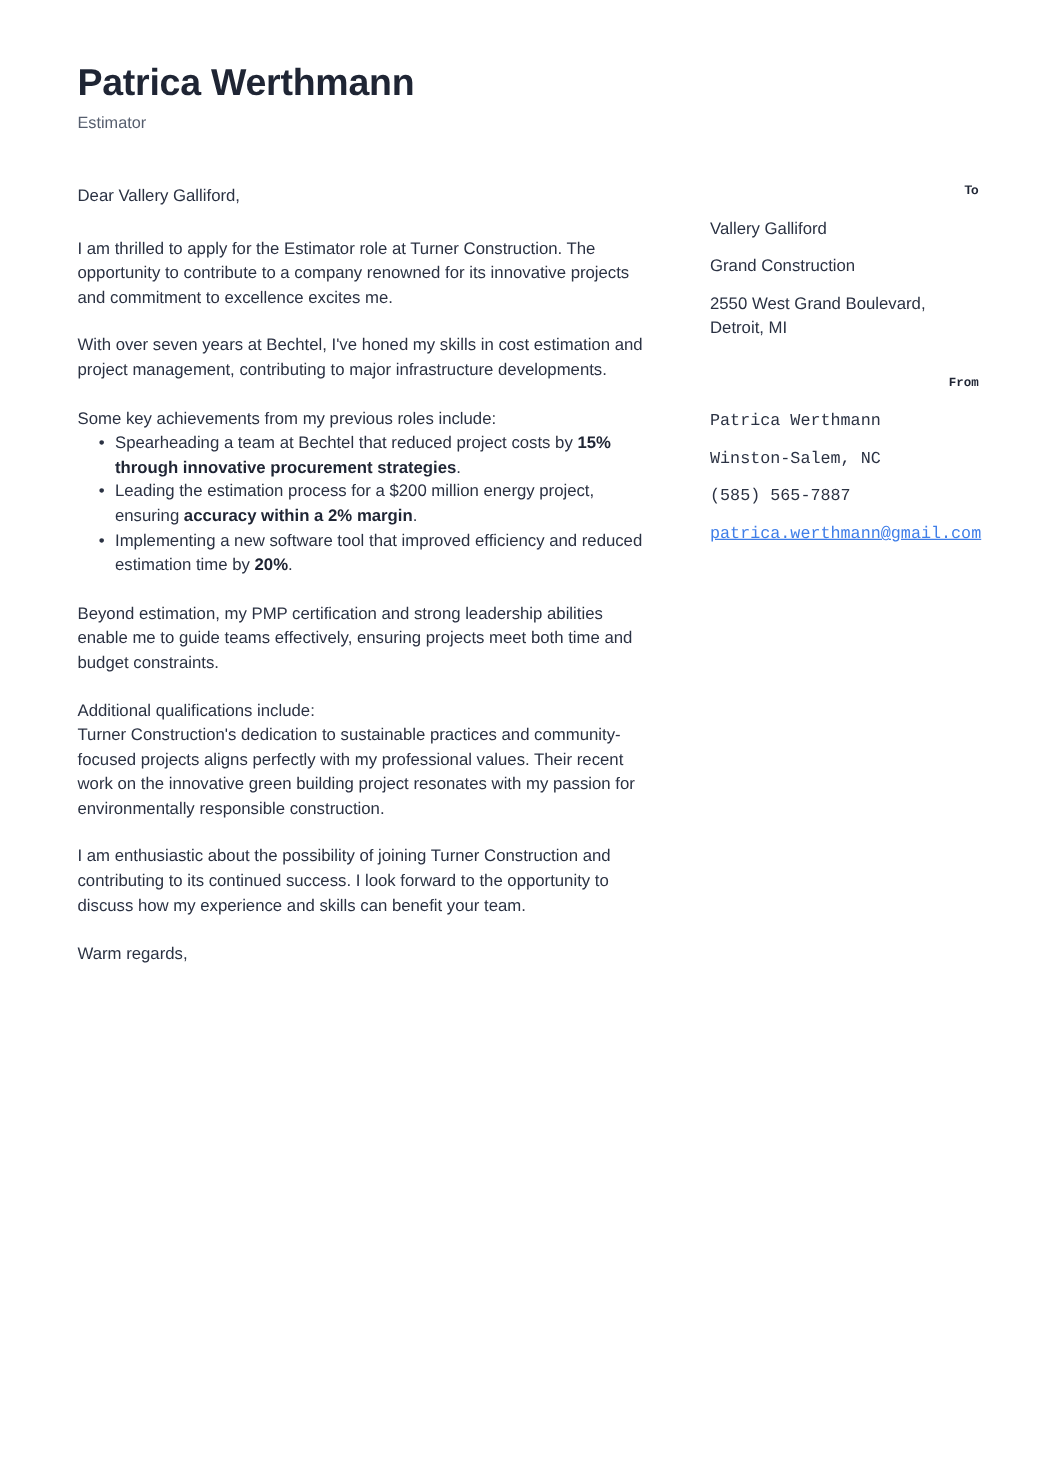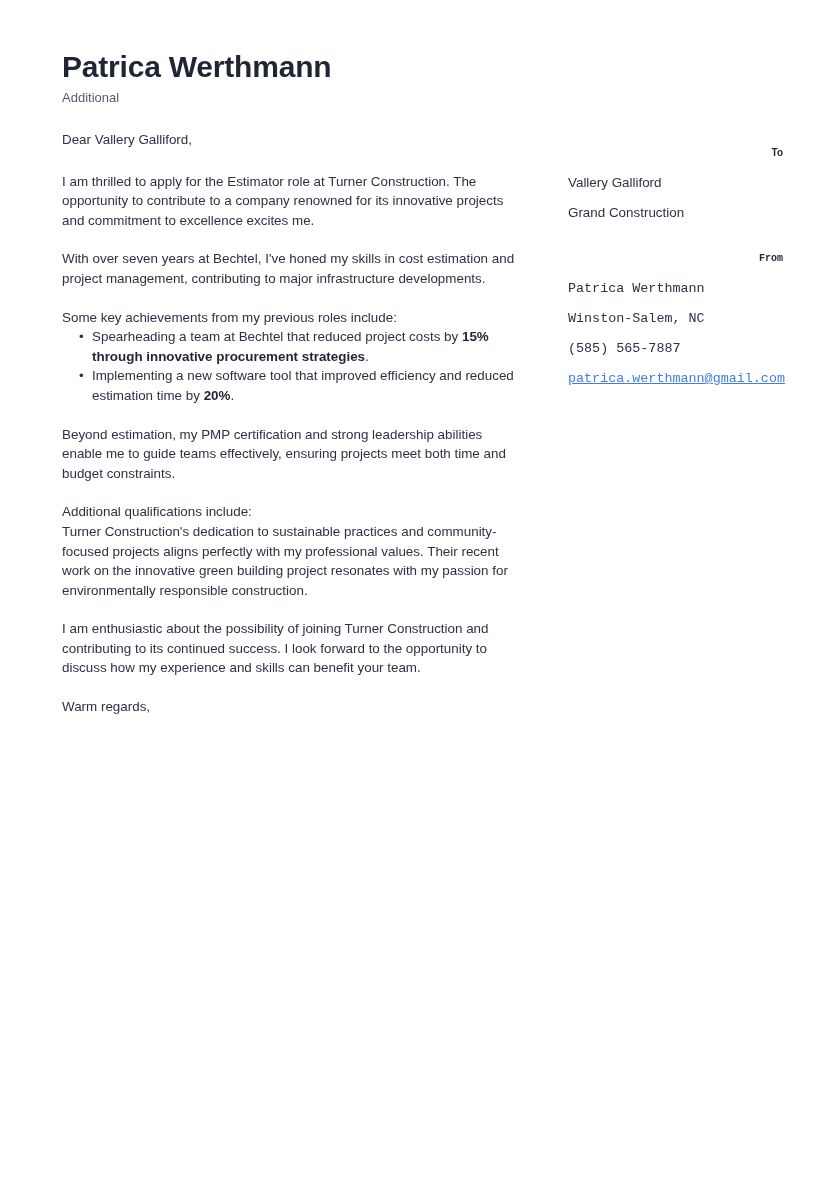--- a/index.html
+++ b/index.html
@@ -41,21 +41,21 @@
     font-size: 13px;
     color: #565e6e;
     margin-top: 6px;
     line-height: 1.3;
   }
 
   
   .letter-body {
     position: absolute;
     left: 62px;
-    top: 130px;
+    top: 147px;
     width: 458px;
   }
   .sidebar {
     position: absolute;
     left: 568px;
     top: 146px;
     width: 215px;
   }
 
   
@@ -133,54 +133,56 @@
     line-height: 19px;
   }
 </style>
 </head>
 <body>
 
 <div class="page">
 
   <div class="header">
     <h1 class="name">Patrica Werthmann</h1>
-    <div class="job-title">Additional</div>
+    <div class="job-title">Estimator</div>
   </div>
 
   <div class="letter-body">
 
     <p class="para salutation">Dear Vallery Galliford,</p>
 
     <p class="para">I am thrilled to apply for the Estimator role at Turner Construction. The opportunity to contribute to a company renowned for its innovative projects and commitment to excellence excites me.</p>
 
     <p class="para">With over seven years at Bechtel, I've honed my skills in cost estimation and project management, contributing to major infrastructure developments.</p>
 
     <p class="para tight">Some key achievements from my previous roles include:</p>
     <ul class="bullets" id="achievements-list">
         <li><span>Spearheading a team at Bechtel that reduced project costs by </span><b>15% through innovative procurement strategies</b><span>.</span></li>
+        <li><span>Leading the estimation process for a $200 million energy project, ensuring </span><b>accuracy within a 2% margin</b><span>.</span></li>
         <li><span>Implementing a new software tool that improved efficiency and reduced estimation time by </span><b>20%</b><span>.</span></li>
       </ul>
 
     <p class="para">Beyond estimation, my PMP certification and strong leadership abilities enable me to guide teams effectively, ensuring projects meet both time and budget constraints.</p>
 
     <p class="para tight">Additional qualifications include:</p>
 
     <p class="para">Turner Construction's dedication to sustainable practices and community-focused projects aligns perfectly with my professional values. Their recent work on the innovative green building project resonates with my passion for environmentally responsible construction.</p>
 
     <p class="para">I am enthusiastic about the possibility of joining Turner Construction and contributing to its continued success. I look forward to the opportunity to discuss how my experience and skills can benefit your team.</p>
 
     <p class="para signoff">Warm regards,</p>
   </div>
 
   <div class="sidebar">
 
     <div class="side-block">
       <div class="side-heading">To</div>
       <div class="side-line">Vallery Galliford</div>
       <div class="side-line">Grand Construction</div>
+      <div class="side-line">2550 West Grand Boulevard, Detroit, MI</div>
     </div>
 
     <div class="side-block">
       <div class="side-heading">From</div>
       <div class="side-line">Patrica Werthmann</div>
       <div class="side-line">Winston-Salem, NC</div>
       <div class="side-line">(585) 565-7887</div>
       <div class="side-line">
         <a class="email-link" href="#">patrica.werthmann@gmail.com</a>
       </div>

